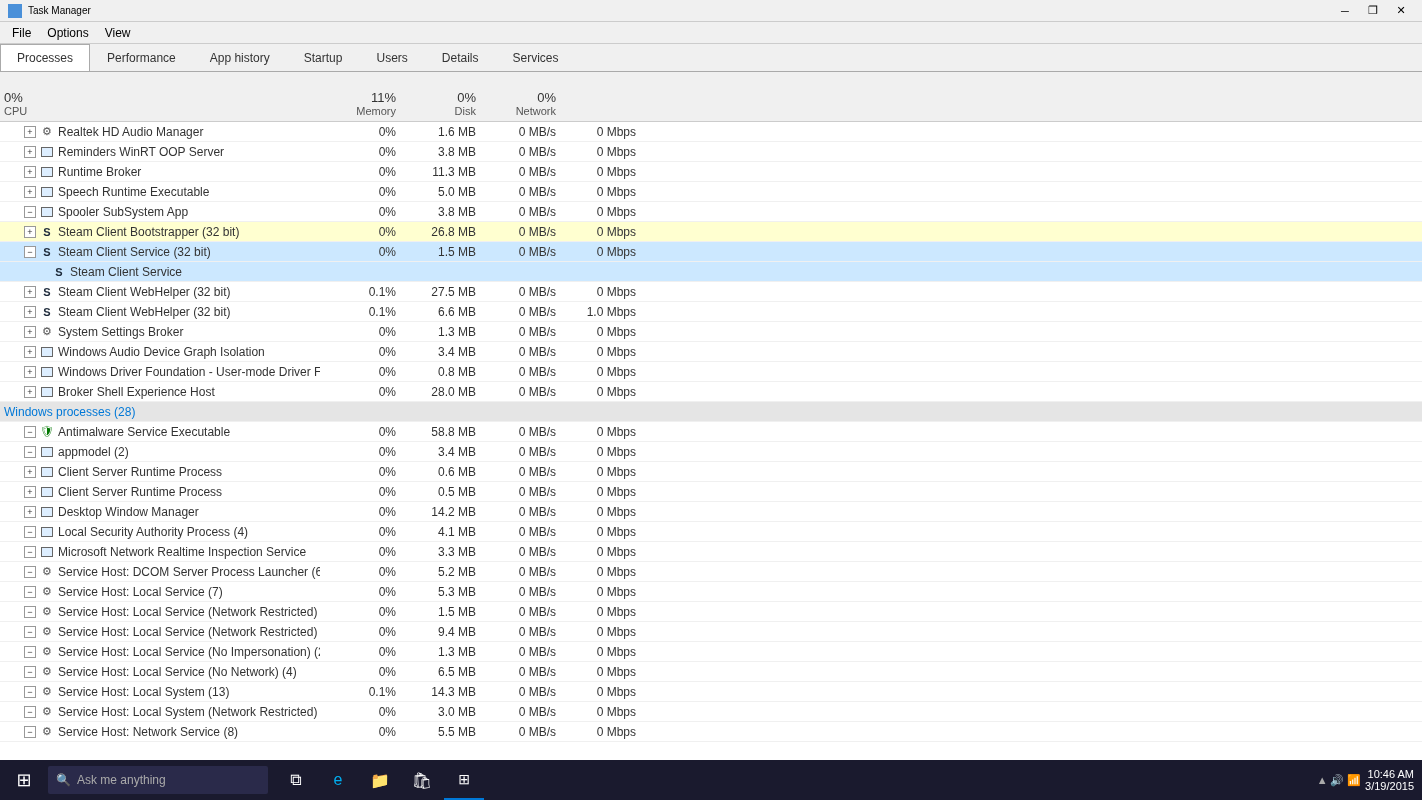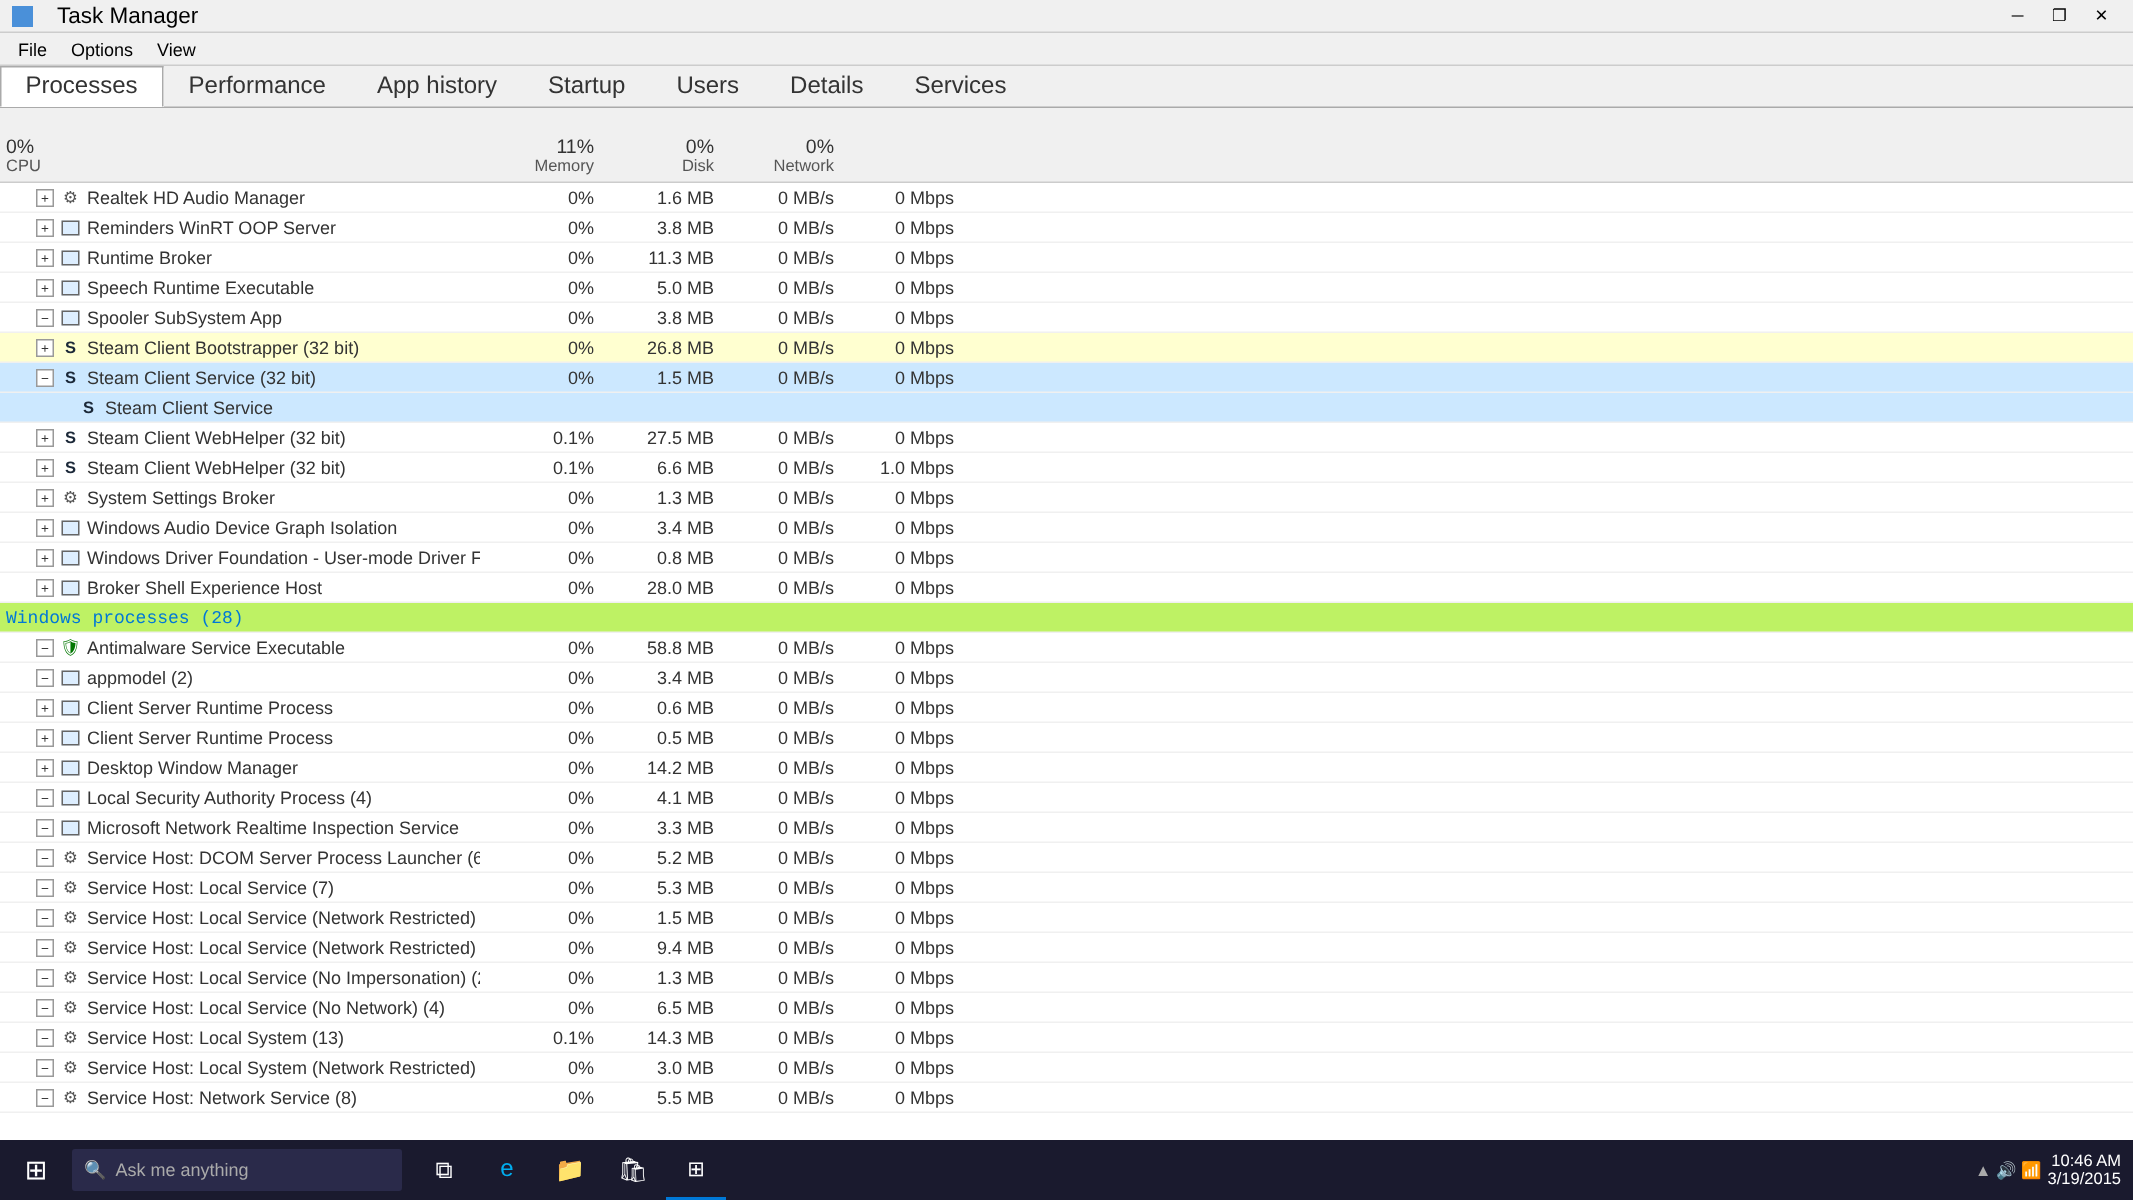--- a/index.html
+++ b/index.html
@@ -9,21 +9,21 @@
     .title-bar {
       background: #f0f0f0;
       height: 22px;
       display: flex;
       align-items: center;
       justify-content: space-between;
       padding: 0 8px;
       border-bottom: 1px solid #ccc;
       user-select: none;
     }
-    .title-bar-left { display: flex; align-items: center; gap: 16px; font-size: 15px; }
+    .title-bar-left { display: flex; align-items: center; gap: 6px; font-size: 10px; }
     .title-bar-icon { width: 14px; height: 14px; background: #4a90d9; display: inline-block; }
     .title-bar-controls { display: flex; gap: 2px; }
     .title-btn { width: 26px; height: 22px; background: transparent; border: none; cursor: pointer; font-size: 11px; display: flex; align-items: center; justify-content: center; }
 
     
     .menu-bar {
       height: 22px;
       display: flex;
       align-items: center;
       padding: 0 4px;
@@ -44,21 +44,21 @@
       display: flex;
       background: #f0f0f0;
       border-bottom: 1px solid #aaa;
       height: 28px;
     }
     .tab {
       padding: 4px 16px;
       cursor: pointer;
       border: 1px solid transparent;
       border-bottom: none;
-      font-size: 16px;
+      font-size: 12px;
       display: flex;
       align-items: center;
       height: 100%;
       color: #333;
     }
     .tab.active {
       background: white;
       border-color: #aaa;
       border-bottom-color: white;
       margin-bottom: -1px;
@@ -117,25 +117,24 @@
 
     .row {
       display: grid;
       grid-template-columns: 320px 80px 80px 80px 80px;
       height: 20px;
       align-items: center;
       border-bottom: 1px solid #f0f0f0;
     }
     .row.selected { background: #cce8ff; }
     .row.section-header {
-      background: #bef264;
+      background: #e5e5e5;
       font-weight: normal;
       color: #0078d7;
       cursor: default;
-      font-family: Liberation Mono, monospace;
     }
 
     .cell {
       padding: 1px 4px;
       font-size: 12px;
       color: #333;
       white-space: nowrap;
       overflow: hidden;
       text-overflow: ellipsis;
     }

